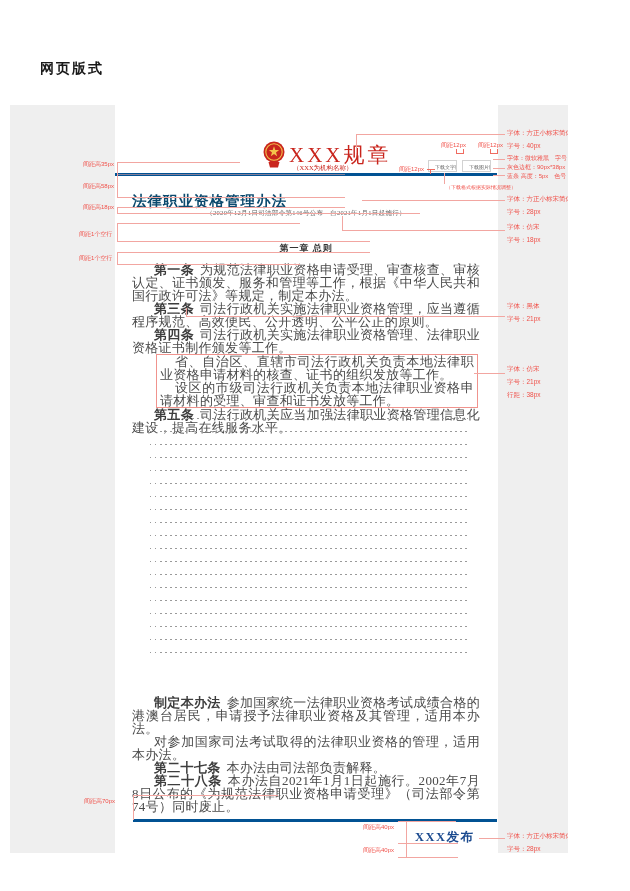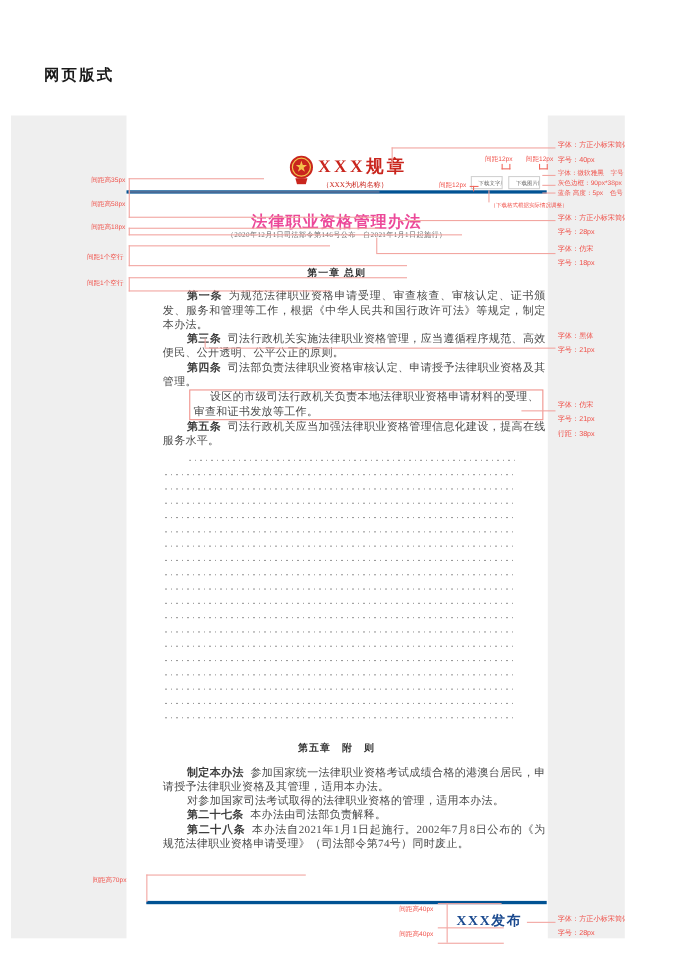--- a/index.html
+++ b/index.html
@@ -11,33 +11,33 @@
   .vline{position:absolute;width:1px;background:#f2a6a1;}
   .ann{position:absolute;color:#f0514a;font-family:"Liberation Sans","DejaVu Sans",sans-serif;
        font-size:6px;line-height:8px;white-space:nowrap;}
   .ann-lg{font-size:6.5px;}
   .rann div{line-height:13px;}
   .rann-tight div{line-height:9px;}
   .bkt{position:absolute;width:6px;height:4px;border:1px solid #ef6b60;border-top:none;}
   .page-heading{position:absolute;left:40px;top:60px;font-size:14px;font-weight:bold;
        letter-spacing:2px;color:#1a1a1a;}
   .blue-bar{position:absolute;height:3px;background:#015293;}
-  .agency-title{position:absolute;left:289px;top:141px;font-size:16px;font-weight:bold;
+  .agency-title{position:absolute;left:289px;top:141px;font-size:21px;font-weight:normal;
        color:#c9251d;letter-spacing:3px;white-space:nowrap;}
   .agency-sub{position:absolute;left:293px;top:164px;font-size:6.5px;color:#c9251d;white-space:nowrap;}
   .dl-btn{position:absolute;width:29px;height:12px;background:#fff;border:1px solid #d2d2d2;
        color:#666666;font-size:5px;line-height:11px;text-align:center;box-sizing:border-box;
        font-family:"Liberation Sans","DejaVu Sans",sans-serif;white-space:nowrap;overflow:hidden;}
-  .doc-title{position:absolute;left:132px;top:192px;width:348px;text-align:center;
-       font-size:14.5px;font-weight:bold;color:#ec4899;letter-spacing:1px;}
+  .doc-title{position:absolute;left:132px;top:192px;width:348px;text-align:left;
+       font-size:14.5px;font-weight:bold;color:#0c4a6e;letter-spacing:1px;}
   .date-line{position:absolute;left:132px;top:209px;width:348px;text-align:center;
        font-size:6.5px;color:#666;letter-spacing:0.3px;}
   .chap{position:absolute;left:132px;width:348px;text-align:center;font-size:9px;
        font-weight:bold;color:#333;letter-spacing:1px;}
-  .law-body{position:absolute;left:148px;width:348px;font-size:10px;line-height:13px;
+  .law-body{position:absolute;left:132px;width:348px;font-size:13px;line-height:13px;
        letter-spacing:0.3px;color:#4a4a4a;text-align:justify;}
   .law-p{margin:0;text-indent:22px;text-align:justify;}
   .law-lead{font-weight:bold;margin-right:6px;color:#3d3d3d;}
   .lead-boxed{border:1px solid #f0938d;padding:0 1px;}
   .red-box{border:1px solid #f0938d;margin:0 2px 0 24px;padding:0 3px;}
   .red-box .law-p{text-indent:15px;}
   .dots{position:absolute;left:150px;top:412px;width:318px;}
   .dot-row{height:13px;position:relative;}
   .dot-row::after{content:'';position:absolute;left:0;right:0;top:6px;height:1.4px;
        background-image:repeating-linear-gradient(90deg,#9a9a9a 0,#9a9a9a 1.5px,transparent 1.5px,transparent 5px);}
@@ -72,22 +72,23 @@
   <button class="dl-btn" style="left:462px;top:160px;">下载图片版</button>
 
   <div class="doc-title">法律职业资格管理办法</div>
   <div class="date-line">（2020年12月1日司法部令第146号公布　自2021年1月1日起施行）</div>
 
   <div class="chap" style="top:242px;">第一章 总则</div>
 
   <div class="law-body" style="top:263px;">
     <p class="law-p"><b class="law-lead">第一条</b><span>为规范法律职业资格申请受理、审查核查、审核认定、证书颁发、服务和管理等工作，根据《中华人民共和国行政许可法》等规定，制定本办法。</span></p>
     <p class="law-p"><b class="law-lead">第三条</b><span>司法行政机关实施法律职业资格管理，应当遵循程序规范、高效便民、公开透明、公平公正的原则。</span></p>
-    <p class="law-p"><b class="law-lead">第四条</b><span>司法部负责法律职业资格审核认定、申请授予法律职业资格及其管理。</span></p>
+    <p class="law-p"><b class="law-lead">第四条</b><span>司法行政机关实施法律职业资格管理、法律职业资格证书制作颁发等工作。</span></p>
     <div class="red-box">
+      <p class="law-p"><span>省、自治区、直辖市司法行政机关负责本地法律职业资格申请材料的核查、证书的组织发放等工作。</span></p>
       <p class="law-p"><span>设区的市级司法行政机关负责本地法律职业资格申请材料的受理、审查和证书发放等工作。</span></p>
     </div>
     <p class="law-p"><b class="law-lead">第五条</b><span>司法行政机关应当加强法律职业资格管理信息化建设，提高在线服务水平。</span></p>
   </div>
 
   <div class="dots">
       <div class="dot-row ind"></div>
       <div class="dot-row"></div>
       <div class="dot-row"></div>
       <div class="dot-row"></div>
@@ -101,21 +102,20 @@
       <div class="dot-row"></div>
       <div class="dot-row"></div>
       <div class="dot-row"></div>
       <div class="dot-row"></div>
       <div class="dot-row"></div>
       <div class="dot-row"></div>
       <div class="dot-row"></div>
       <div class="dot-row"></div>
     </div>
 
-  <div class="chap" style="top:674px;">第五章　附　则</div>
 
   <div class="law-body" style="top:696px;">
     <p class="law-p"><b class="law-lead">制定本办法</b><span>参加国家统一法律职业资格考试成绩合格的港澳台居民，申请授予法律职业资格及其管理，适用本办法。</span></p>
     <p class="law-p"><span>对参加国家司法考试取得的法律职业资格的管理，适用本办法。</span></p>
     <p class="law-p"><b class="law-lead">第二十七条</b><span>本办法由司法部负责解释。</span></p>
     <p class="law-p"><b class="law-lead">第二十八条</b><span>本办法自2021年1月1日起施行。2002年7月8日公布的《为规范法律职业资格申请受理》（司法部令第74号）同时废止。</span></p>
   </div>
 
   <div class="blue-bar" style="left:133px;top:819px;width:364px;"></div>
   <div class="publisher">XXX发布</div>

